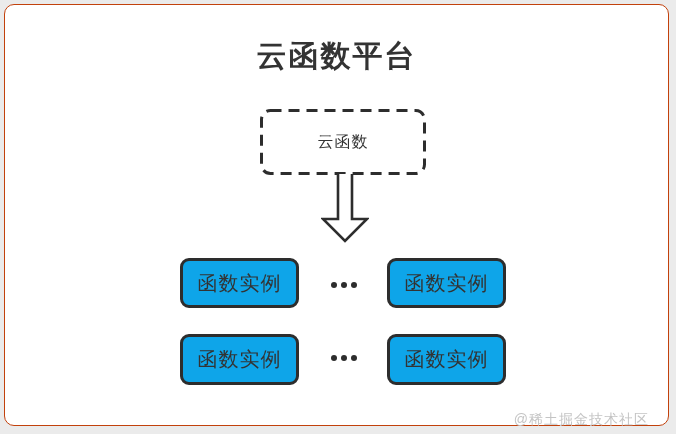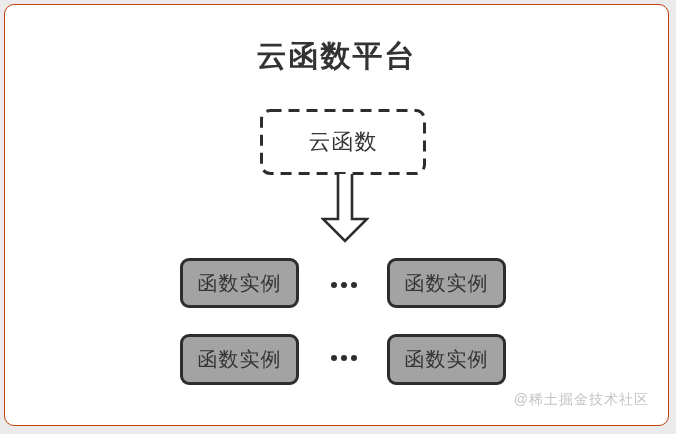--- a/index.html
+++ b/index.html
@@ -50,35 +50,35 @@
   }
   .dashed-box .label {
     position: absolute;
     left: 0;
     top: 0;
     width: 100%;
     height: 100%;
     display: flex;
     align-items: center;
     justify-content: center;
-    font-size: 22px;
+    font-size: 16px;
     color: #333333;
     letter-spacing: 1px;
   }
   .down-arrow {
     position: absolute;
     left: 316px;
     top: 169px;
   }
   .instance-box {
     position: absolute;
     width: 119px;
     height: 50px;
     box-sizing: border-box;
-    background: #a3a3a3;
+    background: #0ea5e9;
     border: 3px solid #2d2d2d;
     border-radius: 9px;
     display: flex;
     align-items: center;
     justify-content: center;
     font-size: 20px;
     color: #333333;
     letter-spacing: 1px;
   }
   .row1 { top: 253px; }
@@ -98,21 +98,21 @@
   .dots-row2 { top: 349px; }
   .dots .dot {
     width: 6px;
     height: 6px;
     border-radius: 50%;
     background: #2d2d2d;
   }
   .watermark {
     position: absolute;
     right: 19px;
-    top: 386px;
+    top: 406px;
     font-size: 14px;
     color: #c4c4c4;
     letter-spacing: 1px;
   }
 </style>
 </head>
 <body>
 
 <div class="card">
 

